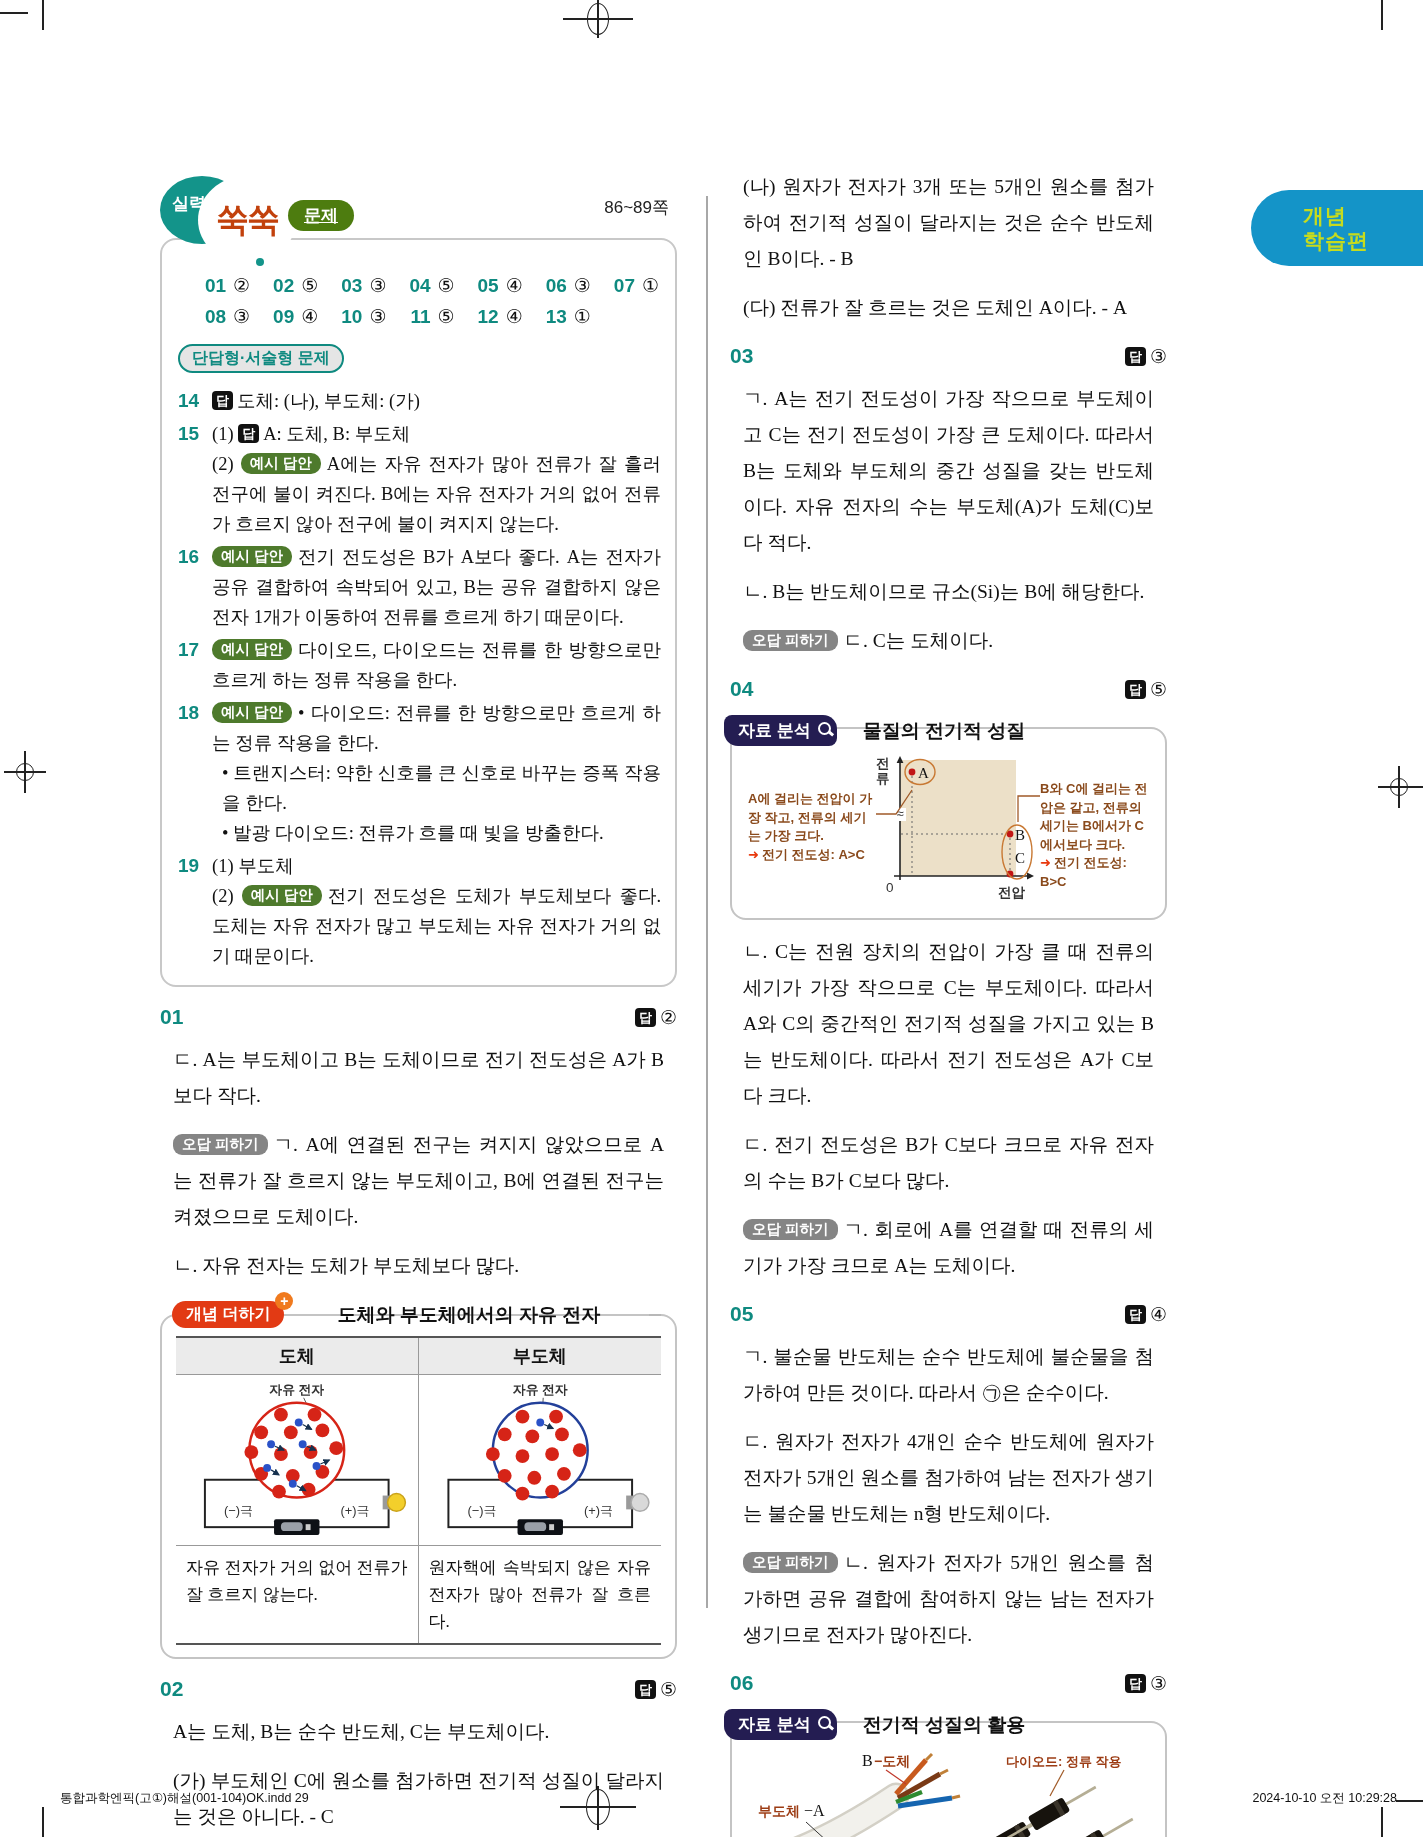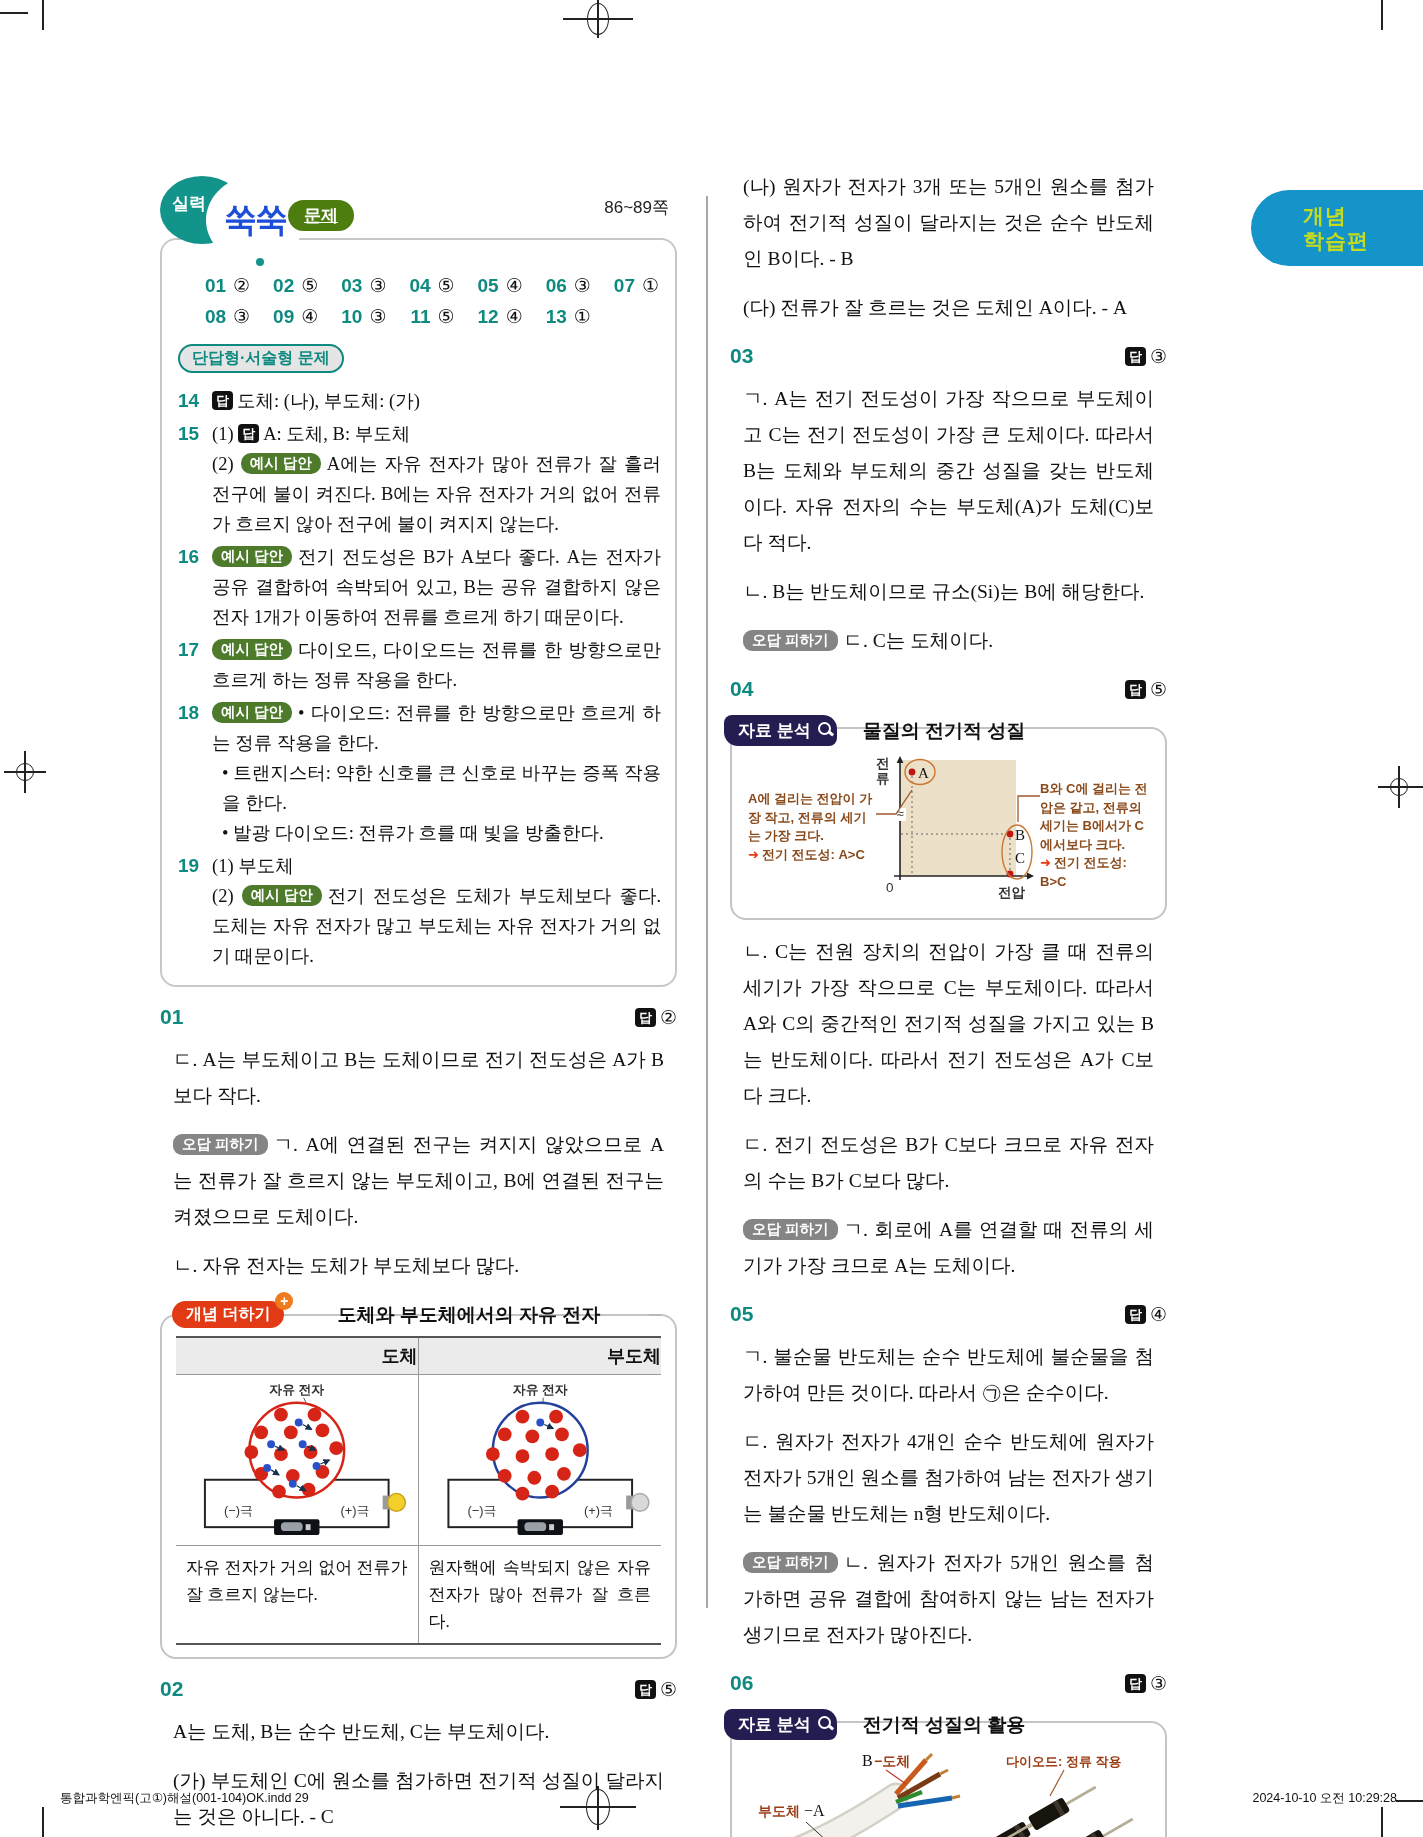--- a/index.html
+++ b/index.html
@@ -19,23 +19,23 @@
   
   .etab{position:absolute;right:0;top:190px;width:172px;height:76px;background:#1494c8;
         border-radius:42px 0 0 42px;display:flex;flex-direction:column;justify-content:center;
         padding-left:52px;box-sizing:border-box;color:#c6db1e;
         font:800 21px/1.2 "Liberation Sans","DejaVu Sans",sans-serif;letter-spacing:1px;}
   
   .lc-head{position:relative;height:92px;z-index:3;}
   .sb-teal{position:absolute;left:0;top:4px;width:84px;height:68px;background:#13948a;border-radius:50%;
            color:#fff;font:800 17px "Liberation Sans","DejaVu Sans",sans-serif;
            display:flex;align-items:flex-start;justify-content:flex-start;padding:16px 0 0 12px;box-sizing:border-box;}
-  .sb-white{position:absolute;left:48px;top:6px;width:94px;height:84px;background:#fff;border-radius:50%;
+  .sb-white{position:absolute;left:40px;top:6px;width:94px;height:84px;background:#fff;border-radius:50%;
             box-shadow:0 0 0 2px #ffffff;display:flex;align-items:center;justify-content:center;
-            color:#1d4ed8;font:900 33px "Liberation Sans","DejaVu Sans",sans-serif;letter-spacing:-2px;}
+            color:#c2410c;font:900 33px "Liberation Sans","DejaVu Sans",sans-serif;letter-spacing:-2px;}
   .sb-pill{position:absolute;left:128px;top:28px;background:#4d7c0f;color:#fff;border-radius:16px;
            padding:4px 16px;font:800 17px "Liberation Sans","DejaVu Sans",sans-serif;text-decoration:underline;}
   .sb-dot{position:absolute;left:96px;top:86px;width:8px;height:8px;border-radius:50%;background:#13948a;}
   .page-ref{position:absolute;right:8px;top:24px;font:17px "Liberation Sans","DejaVu Sans",sans-serif;color:#222;}
   
   .answer-box{position:relative;margin-top:-26px;border:2.5px solid #c8c8c8;border-radius:16px;
               padding:34px 14px 14px 16px;box-sizing:border-box;}
   .agrid{display:grid;grid-template-columns:repeat(7,1fr);row-gap:8px;margin:0 2px 14px 4px;
          font-family:"Liberation Sans","DejaVu Sans",sans-serif;text-align:right;}
   .agrid .cell{white-space:nowrap;}
@@ -65,21 +65,21 @@
         padding:0 14px 12px 14px;box-sizing:border-box;}
   .cb-head{display:flex;align-items:center;margin:-15px 0 8px -4px;gap:37px;}
   .cb-badge{position:relative;background:#e23a14;color:#fff;border-radius:16px;padding:3px 14px;
             font:800 16px "Liberation Sans","DejaVu Sans",sans-serif;white-space:nowrap;}
   .cb-plus{position:absolute;right:-9px;top:-9px;width:18px;height:18px;border-radius:50%;background:#f07a1e;
            color:#fff;font:800 14px/18px "Liberation Sans","DejaVu Sans",sans-serif;text-align:center;}
   .cb-title{font:800 19px "Liberation Sans","DejaVu Sans",sans-serif;color:#111;margin-left:16px;white-space:nowrap;}
   .cb-rule{flex:1;height:2px;background:#b8b8b8;margin-left:12px;}
   .cb-table{border-top:2.5px solid #555;border-bottom:2.5px solid #555;margin-top:4px;}
   .cb-hrow,.cb-drow,.cb-crow{display:grid;grid-template-columns:1fr 1fr;}
-  .cb-hrow>div{background:#ebebeb;text-align:right;font:800 18px "Liberation Sans","DejaVu Sans",sans-serif;
+  .cb-hrow>div{background:#ebebeb;text-align:center;font:800 18px "Liberation Sans","DejaVu Sans",sans-serif;
                padding:6px 0;border-bottom:1.5px solid #999;}
   .cb-hrow>div:first-child,.cb-drow>div:first-child,.cb-crow>div:first-child{border-right:1.5px solid #999;}
   .cb-drow>div{padding:6px 4px 2px 4px;border-bottom:1.5px solid #999;}
   .cb-crow>div{font-size:17px;line-height:27px;padding:8px 10px;text-align:justify;}
   
   .dabox{position:relative;border:2.5px solid #c4c4c4;border-radius:16px;margin-top:26px;
          padding:14px 16px 10px 16px;box-sizing:border-box;}
   .da-head{display:flex;align-items:center;margin:-28px 0 10px -24px;}
   .da-badge{position:relative;background:#241d52;color:#fff;border-radius:8px 14px 8px 14px;
             padding:4px 26px 4px 14px;font:800 17px "Liberation Sans","DejaVu Sans",sans-serif;white-space:nowrap;}

